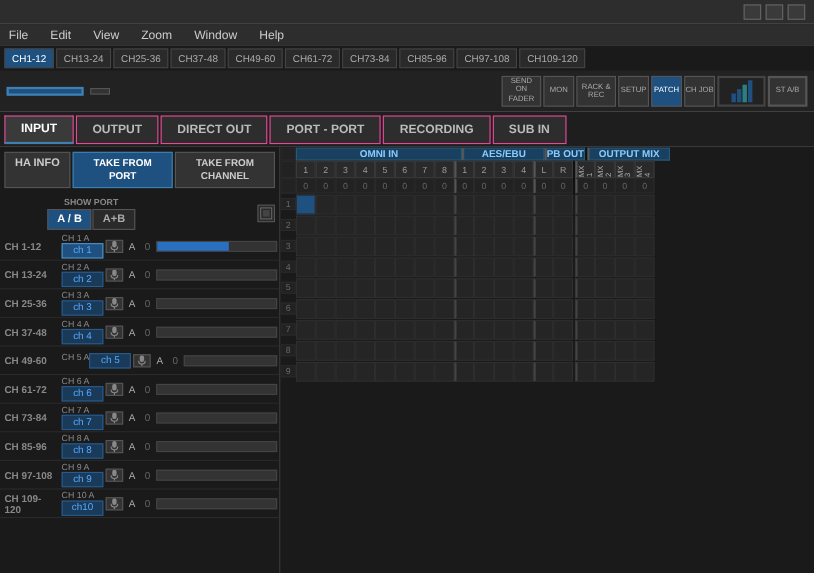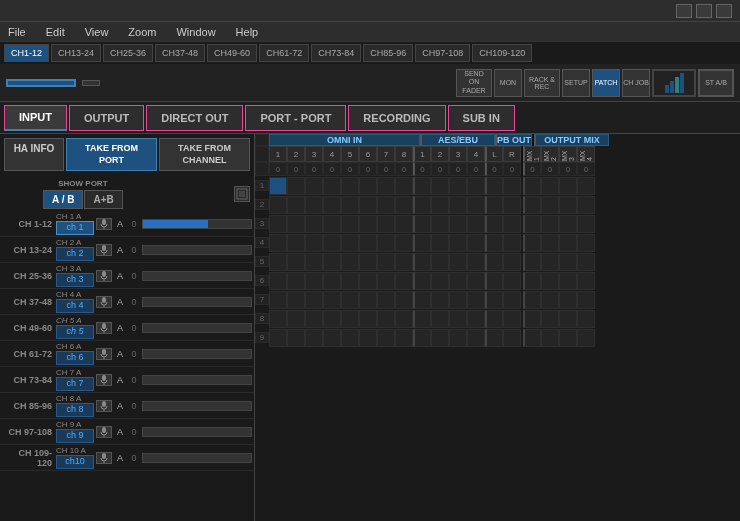--- a/index.html
+++ b/index.html
@@ -38,21 +38,21 @@
 
     
     #left-panel { width: 255px; min-width: 255px; background: #1a1a1a; border-right: 1px solid #444; display: flex; flex-direction: column; }
     #left-top { display: flex; gap: 2px; padding: 4px; }
     .action-btn { background: #333; color: #ccc; font-size: 10px; font-weight: bold; border: 1px solid #555; padding: 4px 6px; cursor: pointer; flex: 1; text-align: center; }
     .action-btn.blue { background: #1e5080; color: #fff; border-color: #4080b0; }
 
     
     #channel-list { flex: 1; overflow-y: auto; }
     .ch-group { display: flex; align-items: center; height: 26px; border-bottom: 1px solid #2a2a2a; padding: 0 2px; gap: 2px; }
-    .ch-group-label { width: 52px; color: #888; font-size: 9px; font-weight: bold; padding: 0 2px; text-align: right; }
+    .ch-group-label { width: 52px; color: #888; font-size: 9px; font-weight: bold; padding: 0 2px; }
     .ch-strip-mini { display: flex; align-items: center; gap: 2px; flex: 1; }
     .ch-name-mini { background: #1a3a5a; color: #5af; font-size: 9px; padding: 1px 4px; width: 38px; text-align: center; border: 1px solid #2a5a8a; }
     .ch-icon { width: 16px; height: 12px; background: #333; border: 1px solid #555; display: flex; align-items: center; justify-content: center; }
     .ch-letter { color: #aaa; font-size: 9px; width: 12px; text-align: center; }
     .ch-num { color: #666; font-size: 9px; width: 12px; text-align: center; }
     .ch-fader-mini { flex: 1; height: 10px; background: #333; border: 1px solid #444; position: relative; }
     .ch-fader-fill { height: 100%; background: #1e5080; }
     .ch-selected .ch-name-mini { background: #1e5080; border-color: #5090c0; }
     .ch-selected .ch-fader-fill { background: #2a70c0; }
     .port-btn { background: #2a2a2a; color: #aaa; font-size: 10px; font-weight: bold; border: 1px solid #555; padding: 3px 8px; cursor: pointer; }
@@ -262,21 +262,21 @@
         <div class="ch-letter">A</div>
         <div class="ch-num">0</div>
         <div class="ch-fader-mini">
           <div class="ch-fader-fill" style="width:0%;"></div>
         </div>
       </div>
     </div>
         <div class="ch-group">
       <div class="ch-group-label">CH 49-60</div>
       <div class="ch-strip-mini">
-        <div style="display:flex;flex-direction:column;line-height:1.1;font-style:italic;">
+        <div style="display:flex;line-height:1.1;">
           <span style="color:#888;font-size:8px;">CH 5 A</span>
           <div class="ch-name-mini">ch 5</div>
         </div>
         <div class="ch-icon">
           <svg width="10" height="10" viewBox="0 0 10 10">
             <rect x="3" y="0" width="4" height="6" rx="2" fill="#888"></rect>
             <path d="M2 5 Q2 8 5 8 Q8 8 8 5" fill="none" stroke="#888" stroke-width="1"></path>
             <line x1="5" y1="8" x2="5" y2="10" stroke="#888" stroke-width="1"></line>
           </svg>
         </div>

